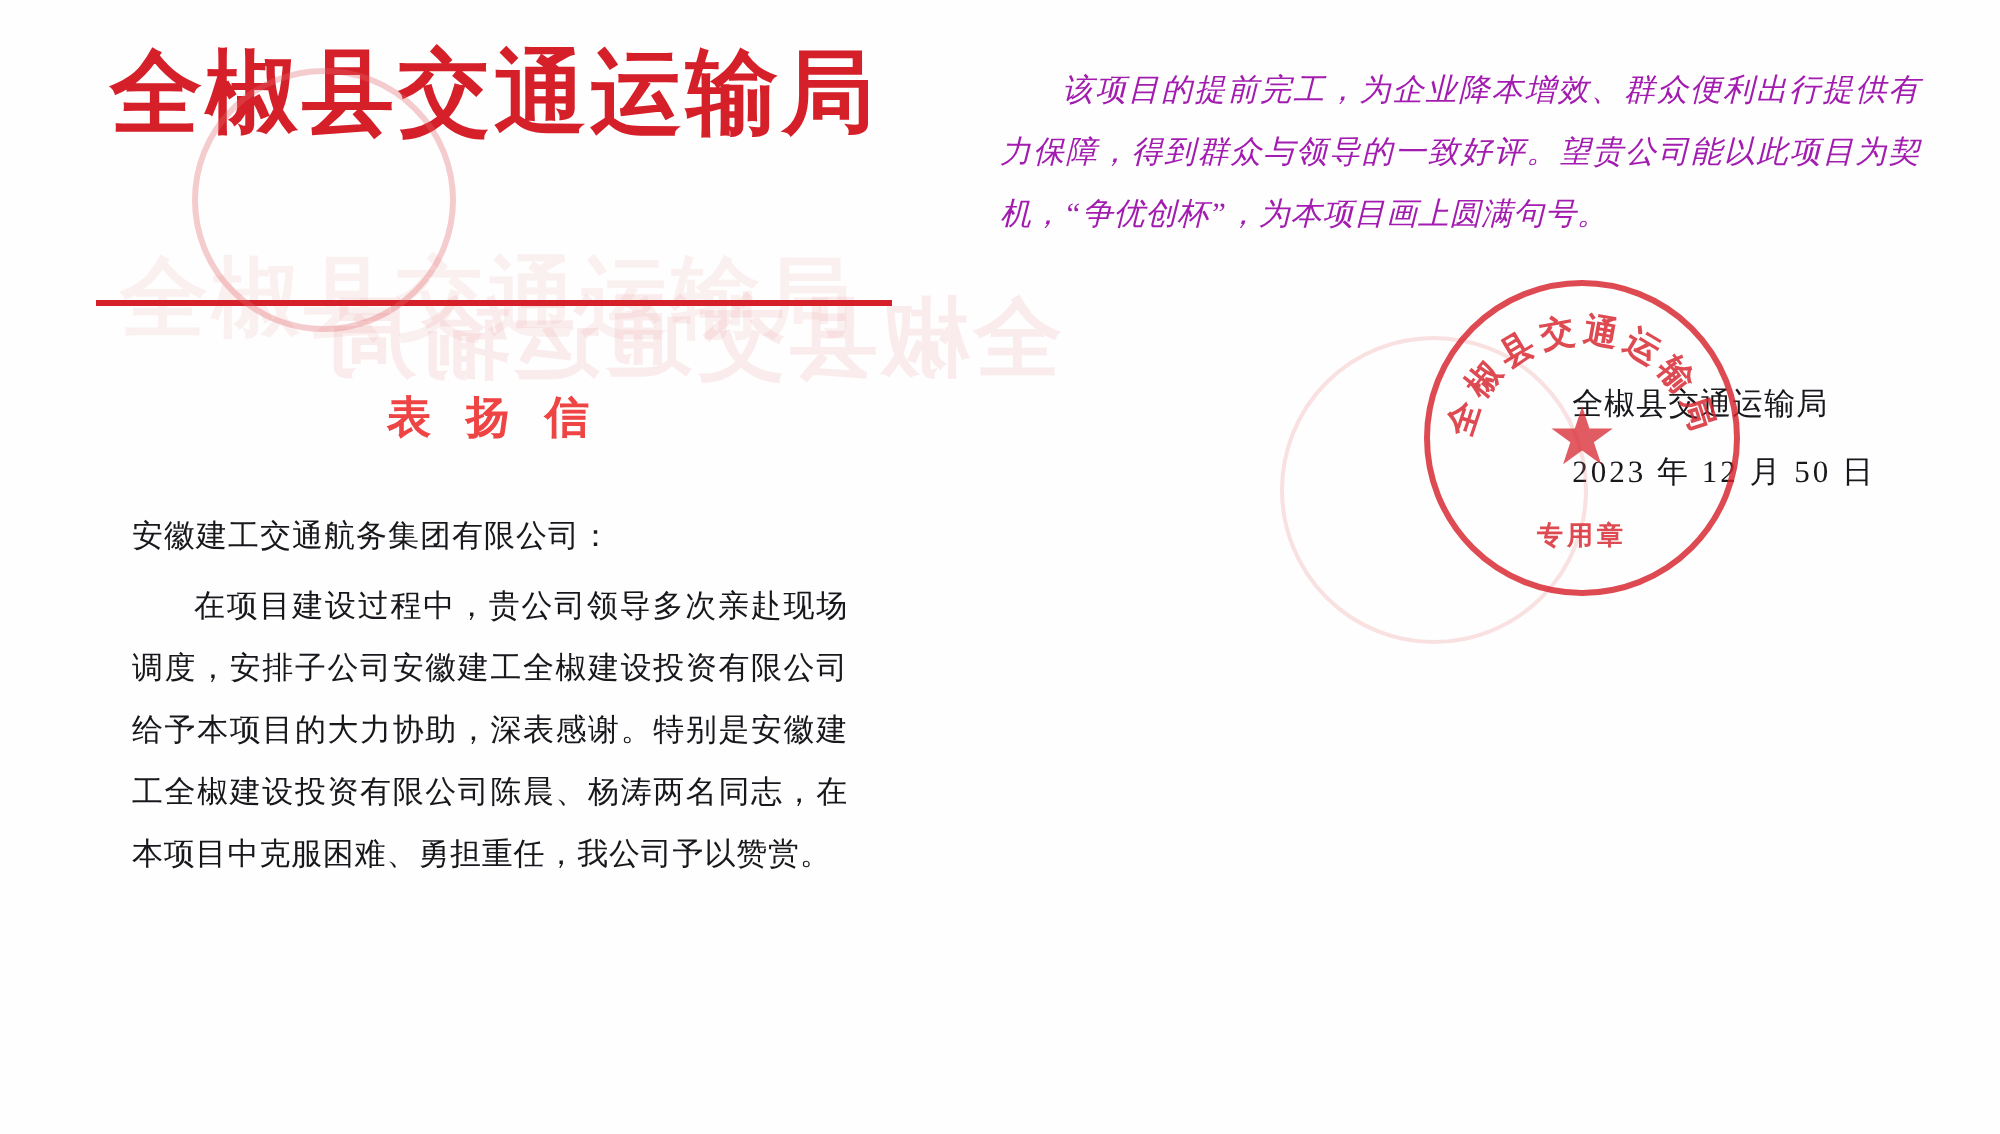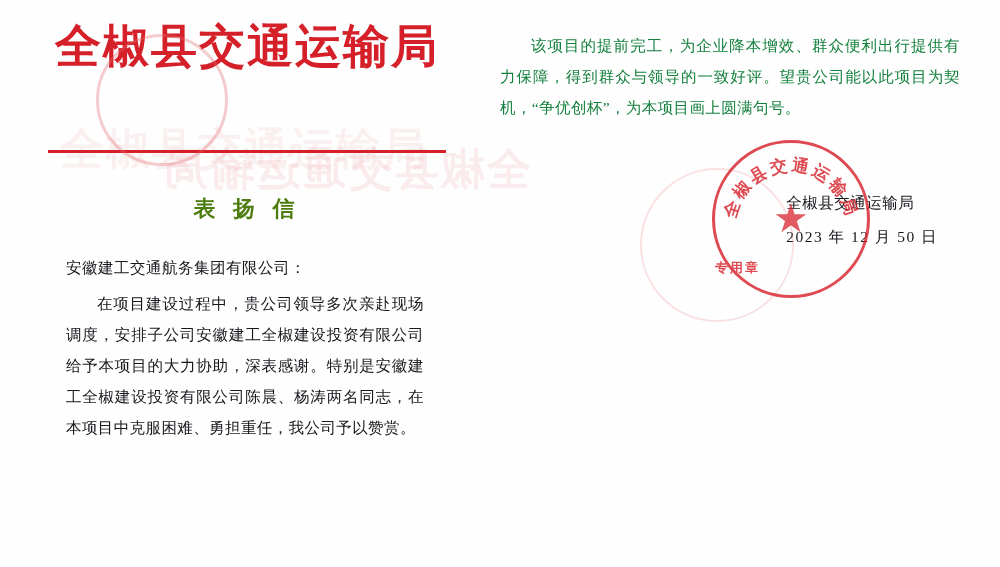--- a/index.html
+++ b/index.html
@@ -53,21 +53,21 @@
   }
   .doc-title {
     position: absolute;
     left: 52px;
     top: 194px;
     width: 390px;
     text-align: center;
     font-size: 22px;
     font-weight: bold;
     letter-spacing: 6px;
-    color: #4d7c0f;
+    color: #ef4444;
   }
   .salutation {
     position: absolute;
     left: 66px;
     top: 258px;
     font-size: 15.5px;
     color: #17171c;
     letter-spacing: 0.5px;
     text-align: center;
   }
@@ -110,23 +110,24 @@
     width: 522px;
     height: 567px;
   }
   .body-right {
     position: absolute;
     left: 22px;
     top: 30px;
     width: 460px;
     font-size: 15.5px;
     line-height: 31px;
-    color: #15803d;
+    color: #a21caf;
     letter-spacing: 0.4px;
     text-align: justify;
+    font-style: italic;
   }
   .body-right p {
     margin: 0;
     text-indent: 2em;
   }
   .signature {
     position: absolute;
     right: 62px;
     top: 186px;
     text-align: left;
@@ -191,20 +192,21 @@
     font-family: "Liberation Serif", serif;
     font-size: 17px;
     font-weight: bold;
     letter-spacing: 3px;
   }
   .seal-bottom-text {
     position: absolute;
     left: 0;
     bottom: 18px;
     width: 100%;
+    text-align: center;
     color: #d8232c;
     font-size: 13px;
     font-weight: bold;
     letter-spacing: 2px;
   }
 
   
   .seal-ghost {
     left: 96px;
     top: 34px;

